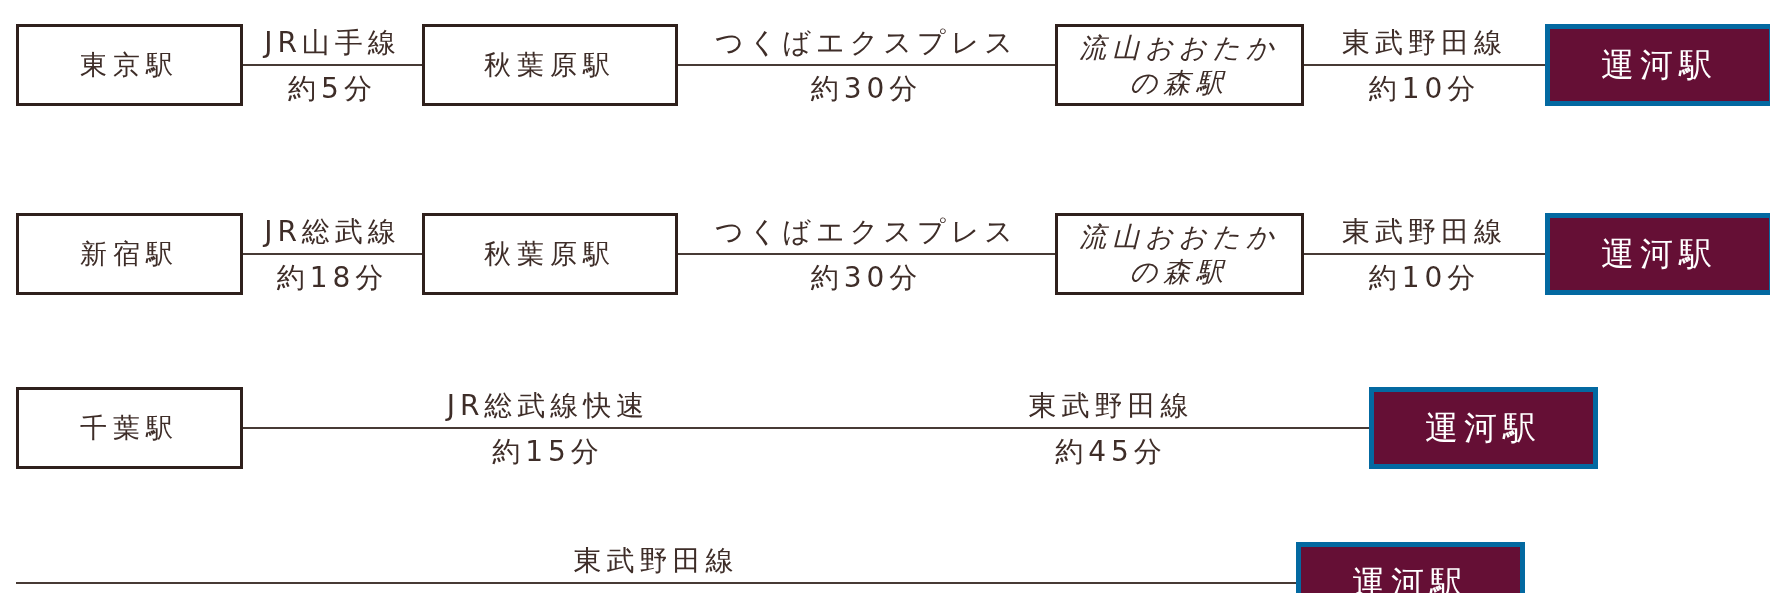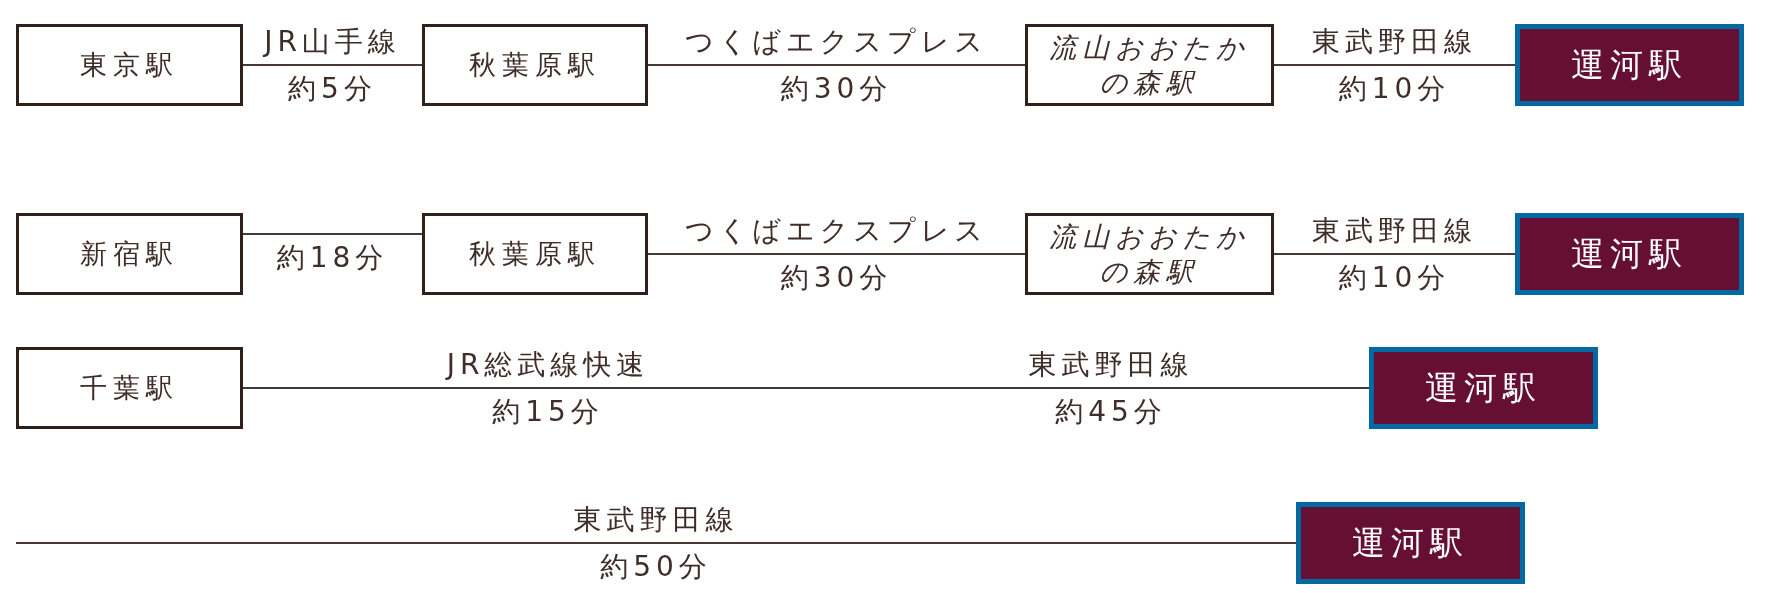--- a/index.html
+++ b/index.html
@@ -13,27 +13,27 @@
     color: #3e2d28;
   }
   .diagram {
     width: 1770px;
     height: 593px;
     padding-left: 16px;
     box-sizing: border-box;
   }
   .row {
     display: flex;
-    align-items: center;
+    align-items: flex-end;
     height: 82px;
     width: 1736px;
   }
   .row-1 { margin-top: 24px; }
   .row-2 { margin-top: 107px; }
-  .row-3 { margin-top: 52px; }
+  .row-3 { margin-top: 92px; }
   .row-4 { margin-top: 73px; }
 
   .station {
     box-sizing: border-box;
     height: 82px;
     border: 3px solid #2f201c;
     background: #ffffff;
     display: flex;
     flex-direction: column;
     align-items: center;
@@ -81,21 +81,21 @@
     height: 2px;
     background: #473a35;
     width: 100%;
     align-self: stretch;
   }
 
   
   .w-origin   { width: 227px; }
   .w-terminal { width: 229px; }
   .r12-leg1 { width: 179px; }
-  .r12-via1 { width: 226px; }
+  .r12-via1 { width: 256px; }
   .r12-leg2 { width: 377px; }
   .r12-via2 { width: 249px; font-style: italic; }
   .r12-leg3 { width: 241px; }
   .r3-leg1  { width: 610px; }
   .r3-via1  { width: 226px; }
   .r3-leg2  { width: 516px; }
   .r4-leg1  { width: 1280px; }
 </style>
 </head>
 <body>
@@ -131,20 +131,21 @@
     <div class="terminal w-terminal">
       <span>運河駅</span>
     </div>
   </div>
 
   <div class="row row-2">
     <div class="station w-origin">
       <span>新宿駅</span>
     </div>
     <div class="leg r12-leg1">
+      <div class="line-name">JR総武線</div>
       <div class="track"></div>
       <div class="duration">約18分</div>
     </div>
     <div class="station r12-via1">
       <span>秋葉原駅</span>
     </div>
     <div class="leg r12-leg2">
       <div class="line-name">つくばエクスプレス</div>
       <div class="track"></div>
       <div class="duration">約30分</div>

